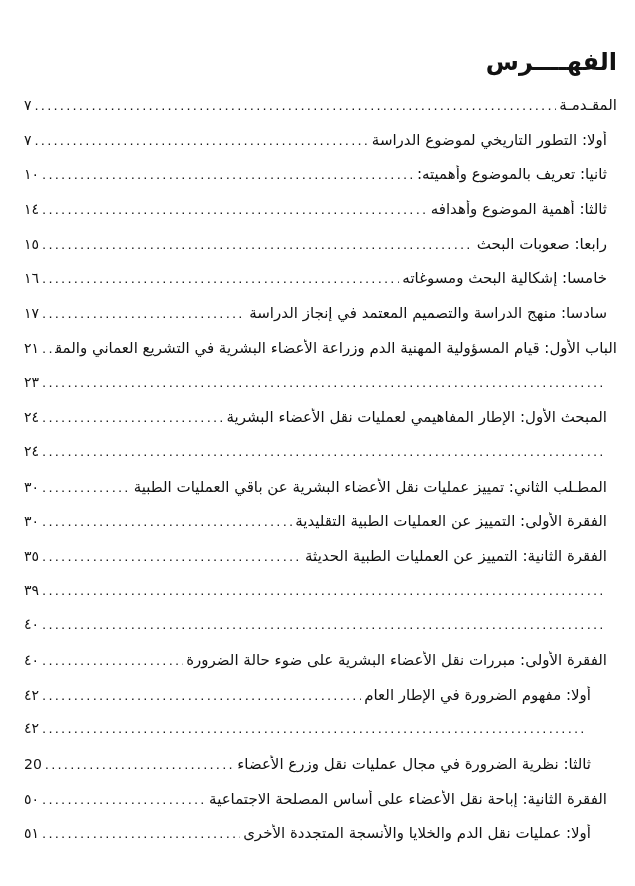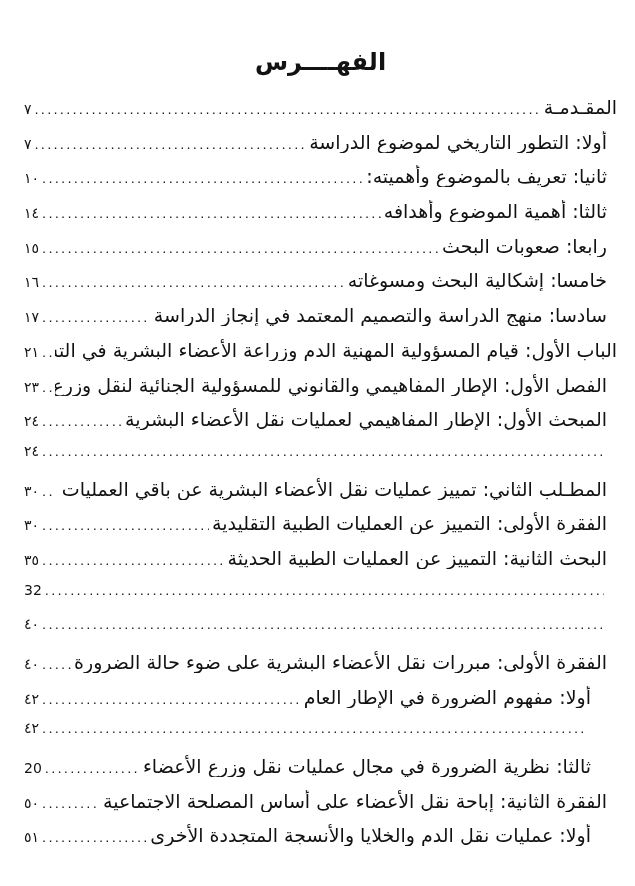--- a/index.html
+++ b/index.html
@@ -12,41 +12,41 @@
   .page{
     position:relative;
     width:635px;
     height:886px;
     box-sizing:border-box;
     background:#ffffff;
     padding:48px 18px 0 24px;
     overflow:hidden;
   }
   .title{
-    text-align:center;
+    text-align:right;
     font-size:24px;
     font-weight:bold;
     margin:0 0 14px 0;
     letter-spacing:.5px;
   }
   .toc{
     width:100%;
   }
   .row{
     display:flex;
     align-items:baseline;
     height:34.7px;
     box-sizing:border-box;
     padding-top:6px;
   }
   .row .t{
     flex:0 1 auto;
     white-space:nowrap;
     overflow:hidden;
-    font-size:19px;
+    font-size:15px;
   }
   .row .leader{
     flex:1 1 0;
     min-width:10px;
     overflow:hidden;
     white-space:nowrap;
     direction:ltr;
     text-align:left;
     font-size:13px;
     letter-spacing:2.2px;
@@ -101,21 +101,20 @@
         <span class="t">سادسا: منهج الدراسة والتصميم المعتمد في إنجاز الدراسة</span>
         <span class="leader">................................................................................................................................................................</span>
         <span class="p">١٧</span>
       </div>
       <div class="row lvl0">
         <span class="t">الباب الأول: قيام المسؤولية المهنية الدم وزراعة الأعضاء البشرية في التشريع العماني والمقارن</span>
         <span class="leader">................................................................................................................................................................</span>
         <span class="p">٢١</span>
       </div>
       <div class="row lvl1">
-        <span class="t">الفصل الأول: الإطار المفاهيمي والقانوني للمسؤولية الجنائية لنقل وزرع الأعضاء البشرية</span>
         <span class="leader">................................................................................................................................................................</span>
         <span class="p">٢٣</span>
       </div>
       <div class="row lvl1">
         <span class="t">المبحث الأول: الإطار المفاهيمي لعمليات نقل الأعضاء البشرية</span>
         <span class="leader">................................................................................................................................................................</span>
         <span class="p">٢٤</span>
       </div>
       <div class="row lvl1">
         <span class="leader">................................................................................................................................................................</span>
@@ -125,27 +124,27 @@
         <span class="t">المطـلب الثاني: تمييز عمليات نقل الأعضاء البشرية عن باقي العمليات الطبية</span>
         <span class="leader">................................................................................................................................................................</span>
         <span class="p">٣٠</span>
       </div>
       <div class="row lvl1">
         <span class="t">الفقرة الأولى: التمييز عن العمليات الطبية التقليدية</span>
         <span class="leader">................................................................................................................................................................</span>
         <span class="p">٣٠</span>
       </div>
       <div class="row lvl1">
-        <span class="t">البحث الثانية: التمييز عن العمليات الطبية الحديثة</span>
+        <span class="t">الفقرة الثانية: التمييز عن العمليات الطبية الحديثة</span>
         <span class="leader">................................................................................................................................................................</span>
         <span class="p">٣٥</span>
       </div>
       <div class="row lvl1">
         <span class="leader">................................................................................................................................................................</span>
-        <span class="p">32</span>
+        <span class="p">٣٩</span>
       </div>
       <div class="row lvl1">
         <span class="leader">................................................................................................................................................................</span>
         <span class="p">٤٠</span>
       </div>
       <div class="row lvl1">
         <span class="t">الفقرة الأولى: مبررات نقل الأعضاء البشرية على ضوء حالة الضرورة</span>
         <span class="leader">................................................................................................................................................................</span>
         <span class="p">٤٠</span>
       </div>

